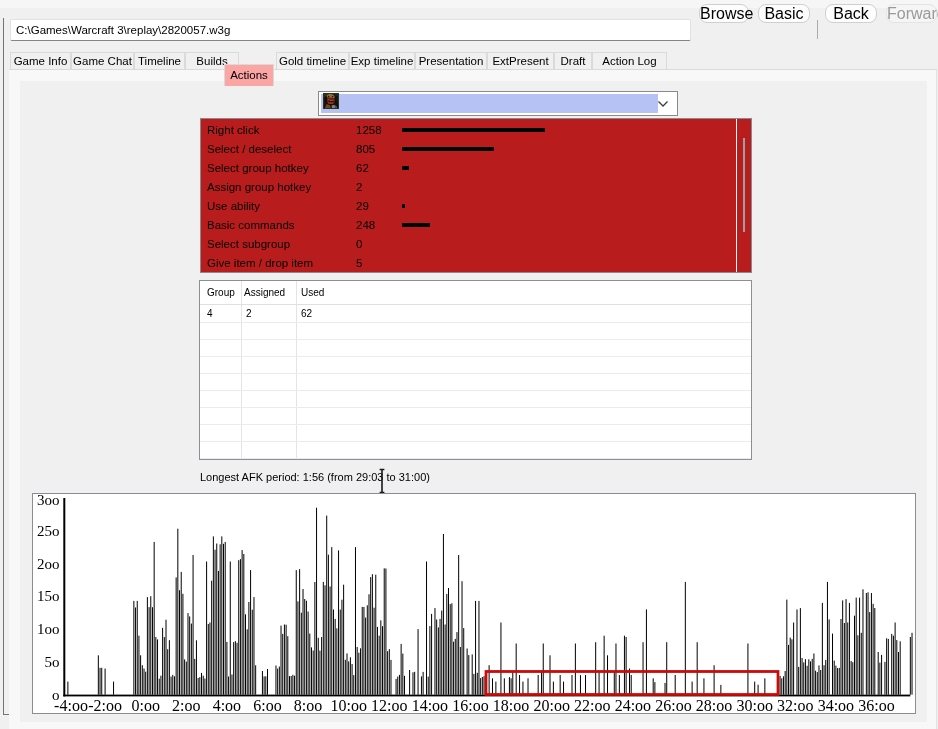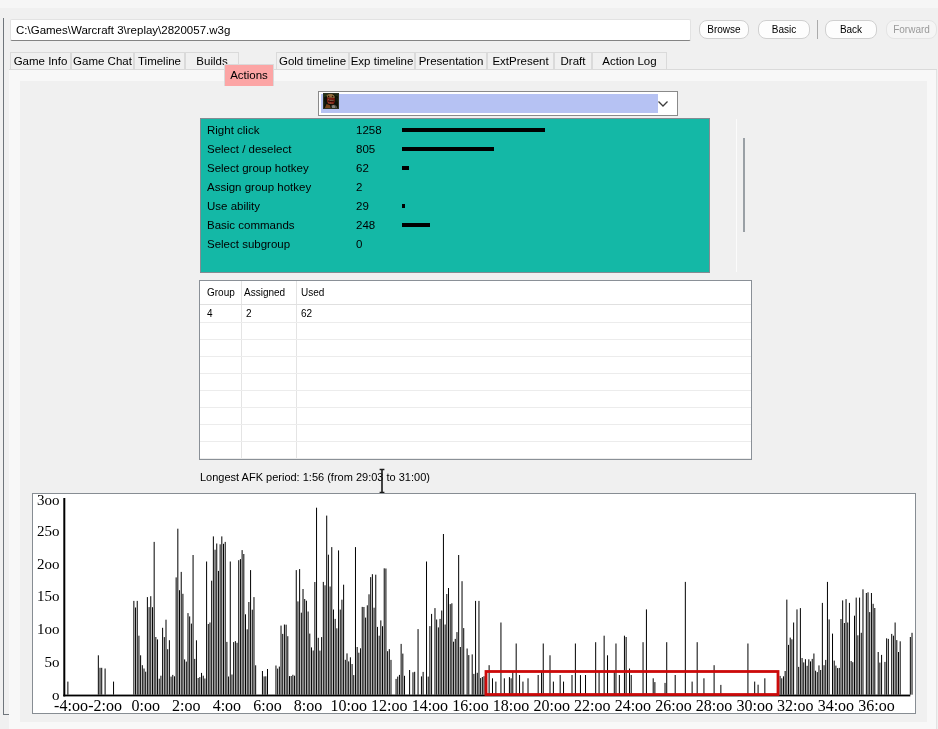--- a/index.html
+++ b/index.html
@@ -1,31 +1,31 @@
 <!DOCTYPE html>
 <html><head><meta charset="utf-8"><style>
 *{margin:0;padding:0;box-sizing:border-box}
 html,body{width:938px;height:729px;background:#f0f0f0;font-family:"Liberation Sans",sans-serif;font-size:12px;color:#000;overflow:hidden;position:relative}
 .abs{position:absolute}
 #topband{left:0;top:0;width:938px;height:8px;background:#f6f6f6}
 #leftline{left:3px;top:18px;width:6px;height:697px;border-left:1px solid #6f757b;border-bottom:1px solid #6f757b}
 #pathbox{left:10px;top:19px;width:681px;height:22px;background:#fff;border:1px solid #e2e2e2;border-bottom:1px solid #848484;border-radius:2px;line-height:20px;padding-left:5px;font-size:11.5px}
-.btn{top:20px;height:19px;background:#fdfdfd;border:1px solid #d0d0d0;border-radius:8px;font-size:10px;text-align:center;line-height:17px}
+.btn{top:4px;height:19px;background:#fdfdfd;border:1px solid #d0d0d0;border-radius:8px;font-size:16px;text-align:center;line-height:17px}
 #sep{left:817px;top:20px;width:1px;height:19px;background:#ababab}
 #tabpage{left:9px;top:70px;width:928px;height:659px;background:#f8f8f8;border-right:1px solid #e3e3e3}
 #tabline{left:9px;top:69px;width:928px;height:1px;background:#dadada}
 .tab{position:absolute;top:52px;height:18px;background:#f0f0f0;border:1px solid #dadada;text-align:center;line-height:16px;font-size:11.5px;white-space:nowrap;overflow:hidden}
 .tab.sel{top:64px;height:22px;background:#fca5a5;border-bottom:none;z-index:5;line-height:20px}
 #innerpanel{left:20px;top:81px;width:907px;height:641px;background:#f0f0f0}
 #combo{left:318px;top:91px;width:360px;height:25px;background:#fff;border:1px solid #8a8a8a}
 #combohl{position:absolute;left:2px;top:2px;width:337px;height:19px;background:#b6c2f3}
 #comboicon{position:absolute;left:4px;top:1px}
 #combotext{position:absolute;left:24px;top:2px;height:19px;line-height:19px;font-size:12px}
 #combochev{position:absolute;right:8px;top:8px}
-#apanel{left:200px;top:118px;width:510px;height:155px;background:#14b8a6;border:1px solid #848b92}
+#apanel{left:200px;top:118px;width:552px;height:155px;background:#b91c1c;border:1px solid #848b92}
 .arow{position:absolute;left:0;height:16px;line-height:16px;width:100%;font-size:11.5px}
 .alab{position:absolute;left:6px}
 .acnt{position:absolute;left:155px}
 .abar{position:absolute;left:201px;height:4px;background:#000}
 #sbsep{position:absolute;left:535px;top:0;width:1px;height:153px;background:#fbfbfb}
 #sbthumb{position:absolute;left:542px;top:19px;width:2px;height:94px;background:#9aa0a5}
 #gtable{left:199px;top:280px;width:553px;height:180px;background:#fff;border:1px solid #8a9097;font-size:10px}
 .vl{position:absolute;top:0;width:1px;height:178px;background:#e4e4e4}
 .gl{position:absolute;left:0;width:100%;height:1px;background:#ececec}
 #hline{position:absolute;left:0;top:23px;width:100%;height:1px;background:#e0e0e0}
@@ -110,20 +110,24 @@
     <div class="abar" style="top:85px;width:3px"></div>
     <div class="arow" style="top:98px">
       <span class="alab">Basic commands</span>
       <span class="acnt">248</span>
     </div>
     <div class="abar" style="top:104px;width:28px"></div>
     <div class="arow" style="top:117px">
       <span class="alab">Select subgroup</span>
       <span class="acnt">0</span>
     </div>
+    <div class="arow" style="top:136px">
+      <span class="alab">Give item / drop item</span>
+      <span class="acnt">5</span>
+    </div>
 <div id="sbsep"></div>
     <div id="sbthumb"></div>
 </div>
 <div class="abs" id="gtable">
  <div class="vl" style="left:41px"></div>
     <div class="vl" style="left:96px"></div>
  <div id="hline"></div>
  <span class="hcell" style="left:7px">Group</span>
     <span class="hcell" style="left:44px">Assigned</span>
     <span class="hcell" style="left:101px">Used</span>

